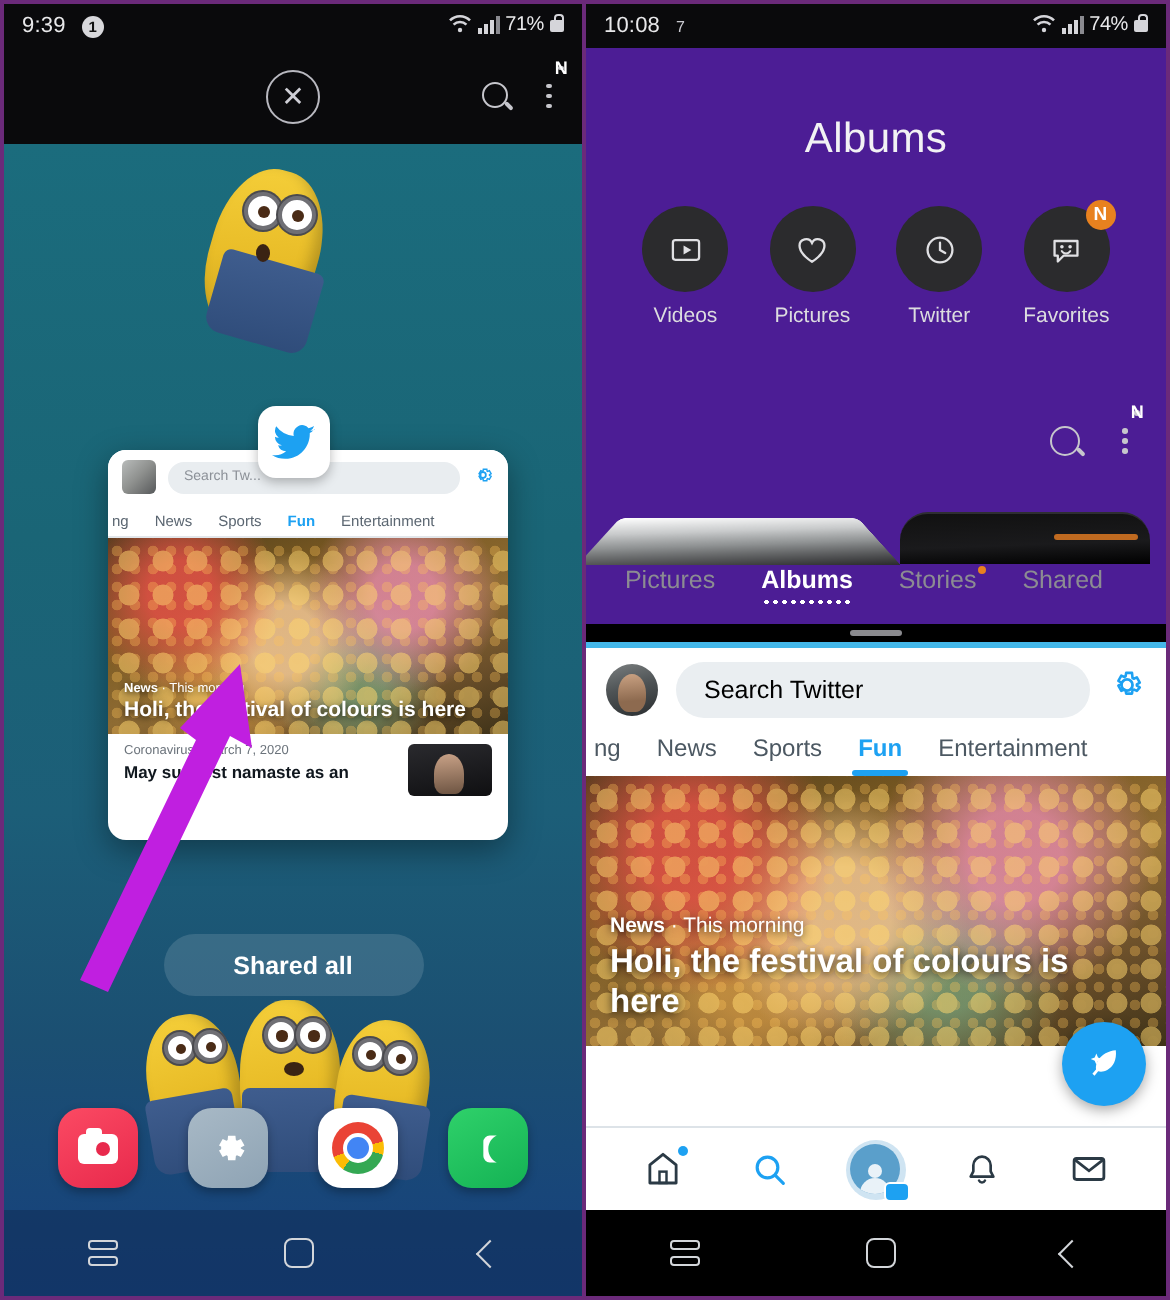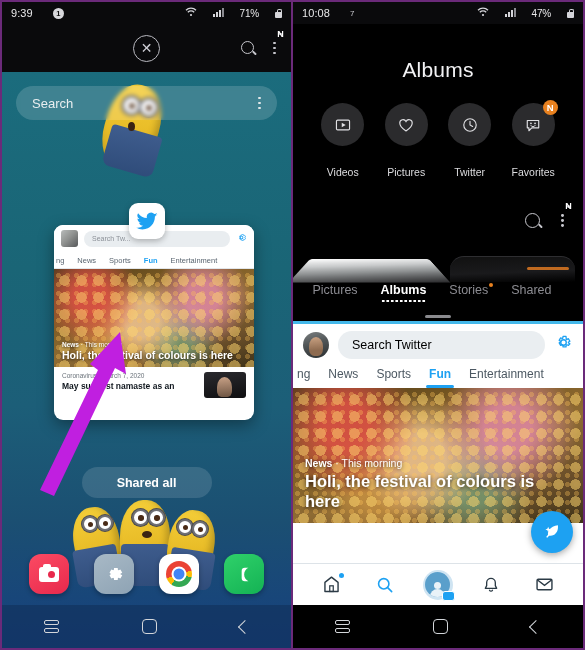--- a/index.html
+++ b/index.html
@@ -15,29 +15,29 @@
   .panel { position: relative; overflow: hidden; }
   .panel-left  { width: 292px; height: 650px; border: 2px solid #6b2a7a; border-right: 1px solid #6b2a7a; }
   .panel-right { width: 293px; height: 650px; border: 2px solid #6b2a7a; border-left: 1px solid #6b2a7a; }
 
   
   .statusbar {
     height: 22px; background: #0a0a0c; color: #e8e8ea;
     display: flex; align-items: center; justify-content: space-between;
     padding: 0 9px; font-size: 10.5px; position: relative; z-index: 30;
   }
-  .sb-left { display: flex; align-items: center; gap: 20px; }
+  .sb-left { display: flex; align-items: center; gap: 8px; }
   .sb-time { font-size: 11px; letter-spacing: .1px; }
   .sb-badge {
     width: 11px; height: 11px; border-radius: 50%;
     background: #d8d8dc; color: #111; font-size: 7.5px;
     display: flex; align-items: center; justify-content: center; font-weight: bold;
   }
   .sb-num { font-size: 8px; color: #c9c9cf; }
-  .sb-right { display: flex; align-items: center; gap: 16px; font-size: 10px; }
+  .sb-right { display: flex; gap: 3px; font-size: 10px; }
   .ico-wifi, .ico-sig { display: inline-block; }
   .sb-batt { font-size: 10px; letter-spacing: -.2px; }
   .lockicon { width: 7px; height: 9px; position: relative; display:inline-block; }
   .lockicon:before {
     content:''; position:absolute; bottom:0; left:0; width:7px; height:5.5px;
     background:#d5d5da; border-radius:1px;
   }
   .lockicon:after {
     content:''; position:absolute; top:0; left:1.6px; width:3.8px; height:4px;
     border:1.3px solid #d5d5da; border-bottom:none; border-radius:2px 2px 0 0;
@@ -199,30 +199,30 @@
   .nv-recent i { display:block; height: 5px; border: 1.4px solid #d3d6da; border-radius: 2px; }
   .nv-home { width: 15px; height: 15px; border: 1.7px solid #d3d6da; border-radius: 4px; }
   .nv-back { width: 10px; height: 10px; border-left: 1.7px solid #d3d6da; border-bottom: 1.7px solid #d3d6da; transform: rotate(45deg); }
 
   
   .arrow-anno { position: absolute; left: 0; top: 0; width: 292px; height: 650px; pointer-events: none; z-index: 40; }
 
   
   .gallery {
     position: absolute; top: 22px; left: 0; right: 0; height: 288px;
-    background: #000000; color: #fff;
+    background: #4c1d95; color: #fff;
   }
   .gal-title { text-align: center; font-size: 21px; margin-top: 34px; color: #f2f2f4; font-weight: normal; letter-spacing:.2px; }
   .gal-circles { display: flex; justify-content: space-around; margin-top: 21px; padding: 0 18px; }
   .gal-item { display: flex; flex-direction: column; align-items: center; position: relative; }
   .gal-circ {
     width: 43px; height: 43px; border-radius: 50%; background: #2b2b2d;
     display: flex; align-items: center; justify-content: center; position: relative;
   }
-  .gal-label { font-size: 10.5px; color: #dcdcdf; margin-top: 20px; }
+  .gal-label { font-size: 10.5px; color: #dcdcdf; margin-top: 6px; }
   .gal-nbadge {
     position: absolute; top: -3px; right: -3px; width: 15px; height: 15px; border-radius: 50%;
     background: #e8811f; color: #fff; font-size: 9.5px; font-weight: bold;
     display: flex; align-items: center; justify-content: center; z-index: 4;
   }
   .gal-actions { position: absolute; right: 17px; top: 188px; display: flex; align-items: center; gap: 19px; }
   .gal-stack { position: absolute; left: 8px; top: 232px; right: 8px; height: 26px; display: flex; gap: 12px; }
   .stack-a { flex: 1.1; background: linear-gradient(178deg,#ffffff 0%, #c8cacb 36%, #8e9192 62%, #2a2a2c 100%);
     border-radius: 3px 3px 0 0; transform: perspective(40px) rotateX(28deg); }
   .stack-b { flex: 1; background: linear-gradient(178deg,#111 0%, #1a1a1c 60%, #000 100%);
@@ -336,28 +336,20 @@
       <div>
         <div class="wp-minion" style="left:103px; top:12px; width:54px; height:86px; transform: rotate(16deg);"></div>
         <div class="wp-overall" style="left:104px; top:58px; width:52px; height:42px; transform: rotate(16deg);"></div>
         <div class="wp-goggle" style="left:120px; top:24px; width:19px; height:19px;"></div>
         <div class="wp-goggle" style="left:137px; top:26px; width:19px; height:19px;"></div>
         <div class="wp-pupil" style="left:127px; top:31px; width:6px; height:6px;"></div>
         <div class="wp-pupil" style="left:144px; top:33px; width:6px; height:6px;"></div>
         <div class="wp-mouth" style="left:126px; top:50px; width:7px; height:9px;"></div>
       </div>
 
-      <div class="search-pill">
-        <span>Search</span>
-        <span class="kebab">
-            <span></span>
-            <span></span>
-            <span></span>
-          </span>
-      </div>
 
       <div class="card-logo">
         <svg width="22" height="19" viewBox="0 0 24 20">
             <path d="M23.6 2.6a9.3 9.3 0 0 1-2.7.75A4.7 4.7 0 0 0 23 .75a9.4 9.4 0 0 1-3 1.14A4.7 4.7 0 0 0 11.9 6.2 13.3 13.3 0 0 1 2.3.9 4.7 4.7 0 0 0 3.7 7.2a4.6 4.6 0 0 1-2.1-.6 4.7 4.7 0 0 0 3.8 4.6 4.7 4.7 0 0 1-2.1.08 4.7 4.7 0 0 0 4.4 3.25A9.4 9.4 0 0 1 0 16.5a13.3 13.3 0 0 0 7.2 2.1c8.6 0 13.4-7.2 13.4-13.4v-.6a9.6 9.6 0 0 0 2.4-2z" fill="#1da1f2"></path>
           </svg>
       </div>
 
       <div class="app-card">
         <div class="card-head">
           <div class="card-avatar"></div>
@@ -474,21 +466,21 @@
             </svg>
         </span>
         <span class="ico-sig">
           <svg width="11" height="10" viewBox="0 0 11 10">
               <rect x="0" y="7" width="2" height="3" fill="#d5d5da"></rect>
               <rect x="3" y="5" width="2" height="5" fill="#d5d5da"></rect>
               <rect x="6" y="3" width="2" height="7" fill="#d5d5da"></rect>
               <rect x="9" y="1" width="2" height="9" fill="#8a8a90"></rect>
             </svg>
         </span>
-        <span class="sb-batt">47%</span>
+        <span class="sb-batt">74%</span>
         <span class="lockicon"></span>
       </div>
     </div>
 
     <div class="gallery">
       <div class="gal-title">Albums</div>
 
       <div class="gal-circles">
         <div class="gal-item">
           <div class="gal-circ">

